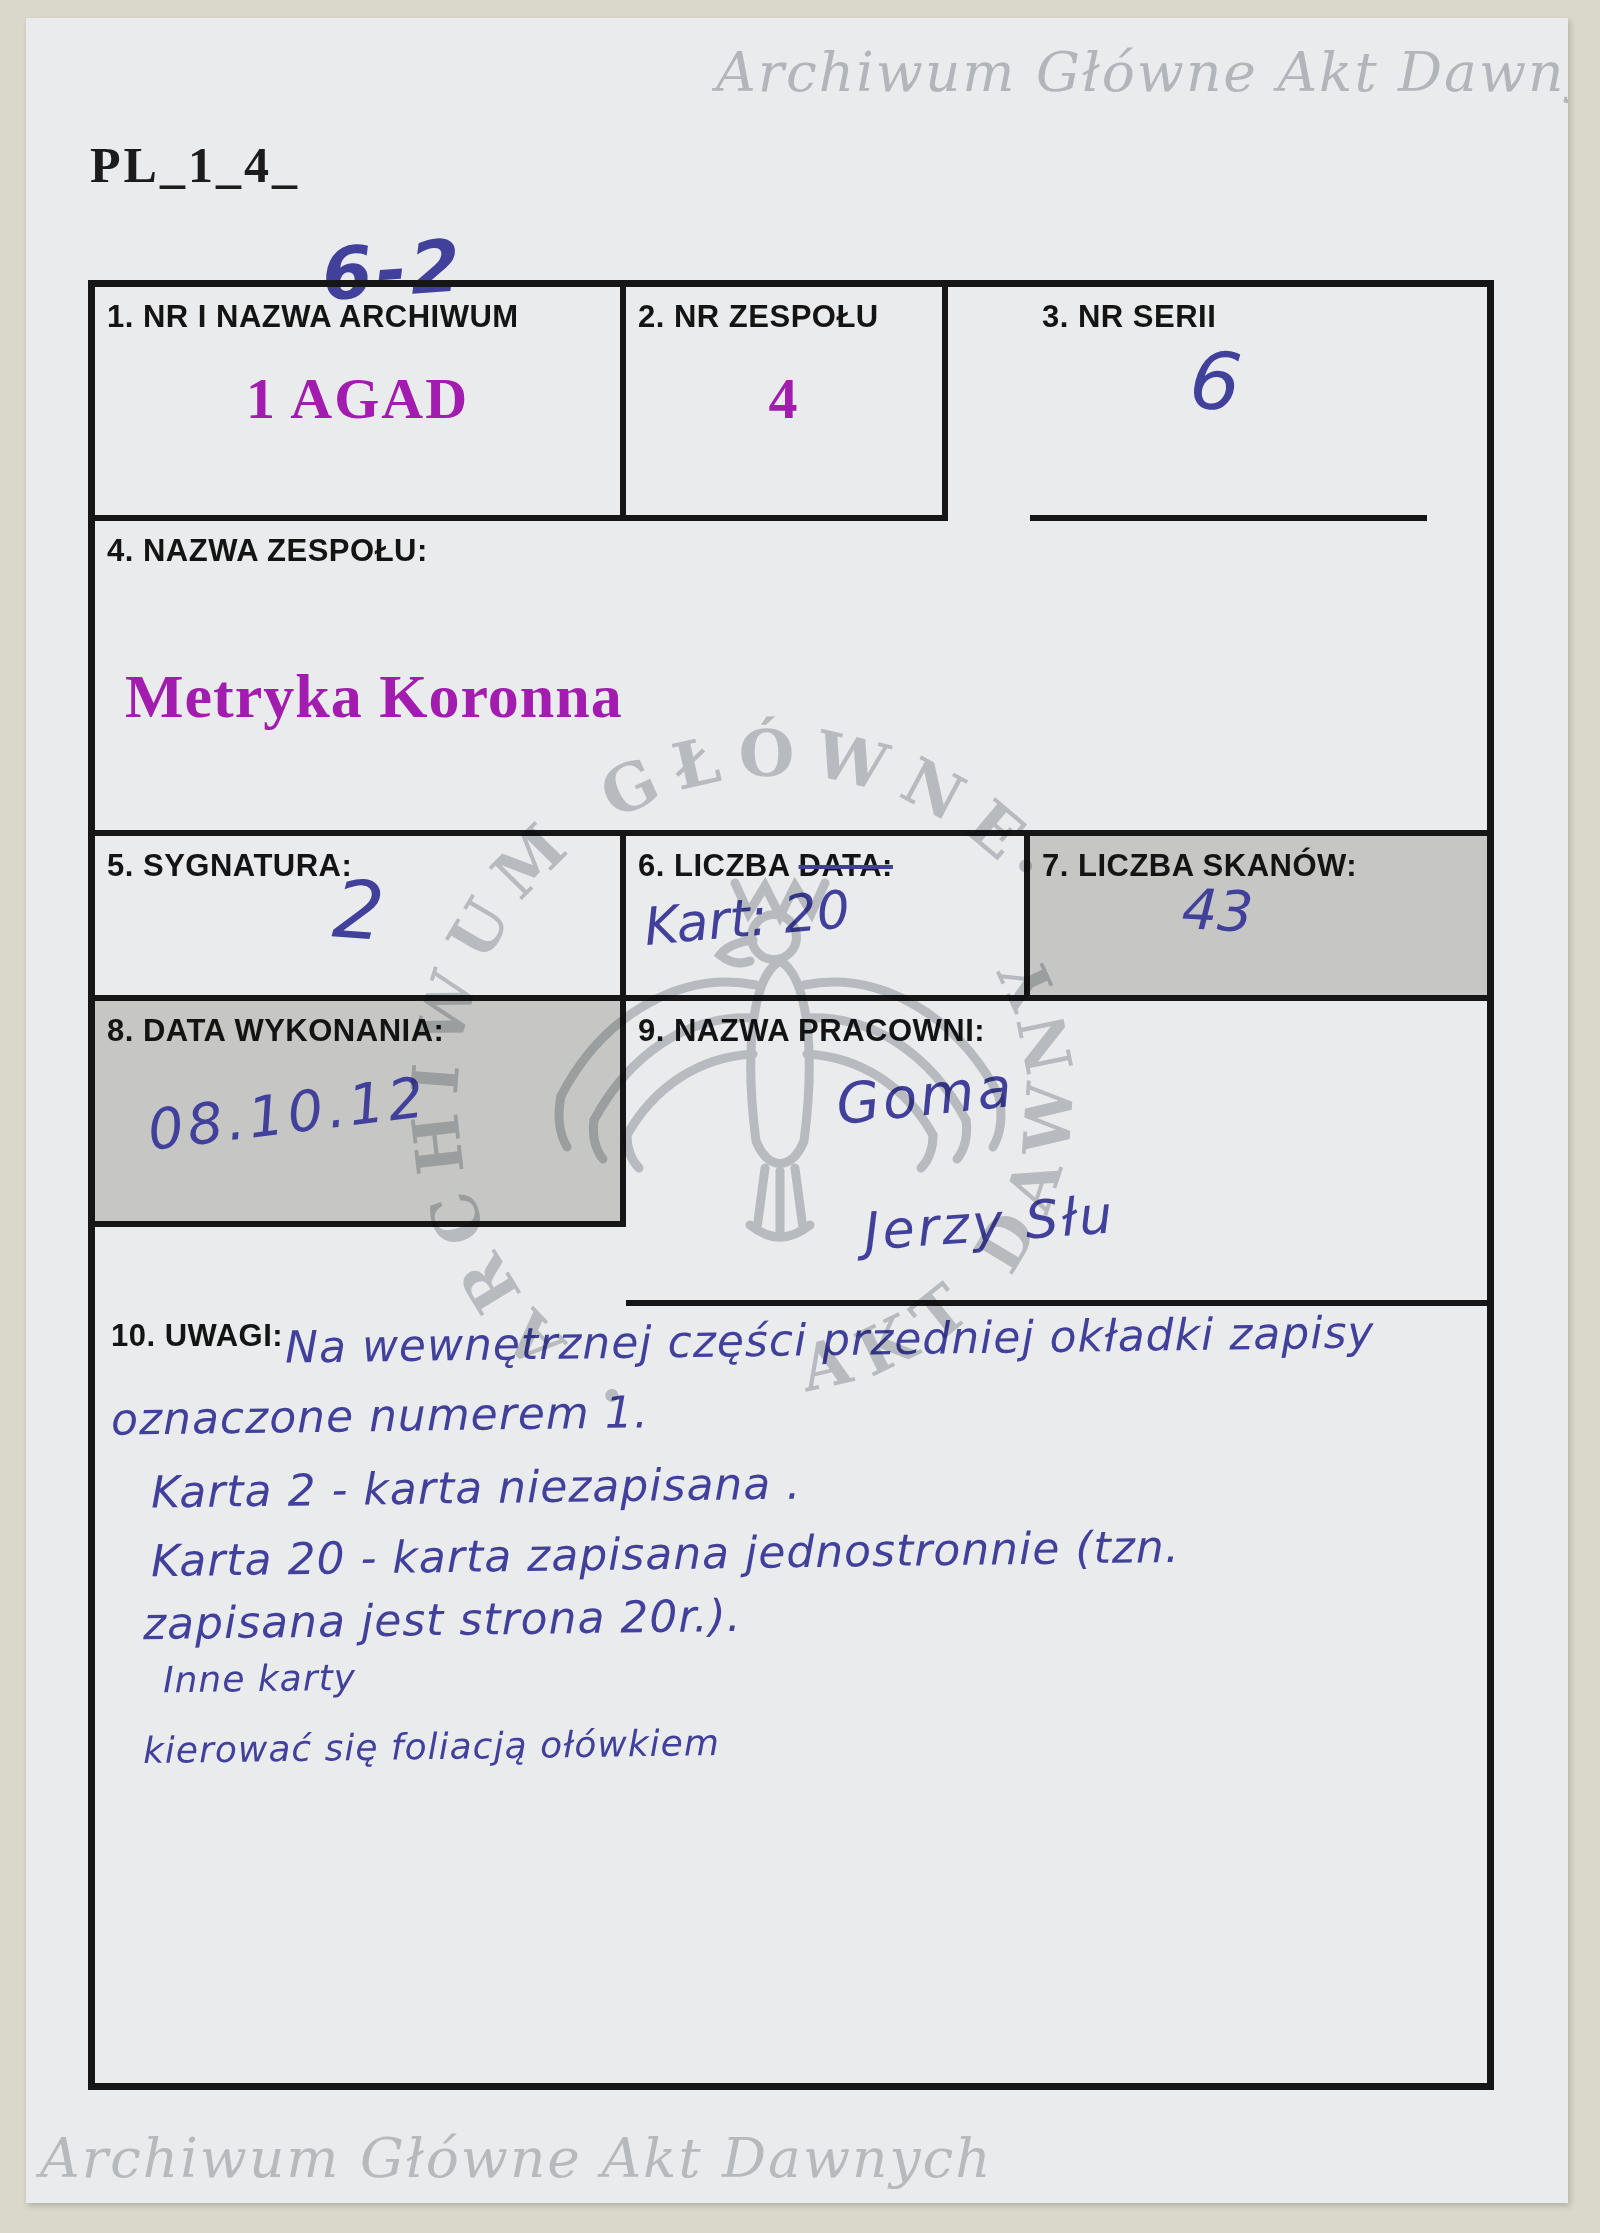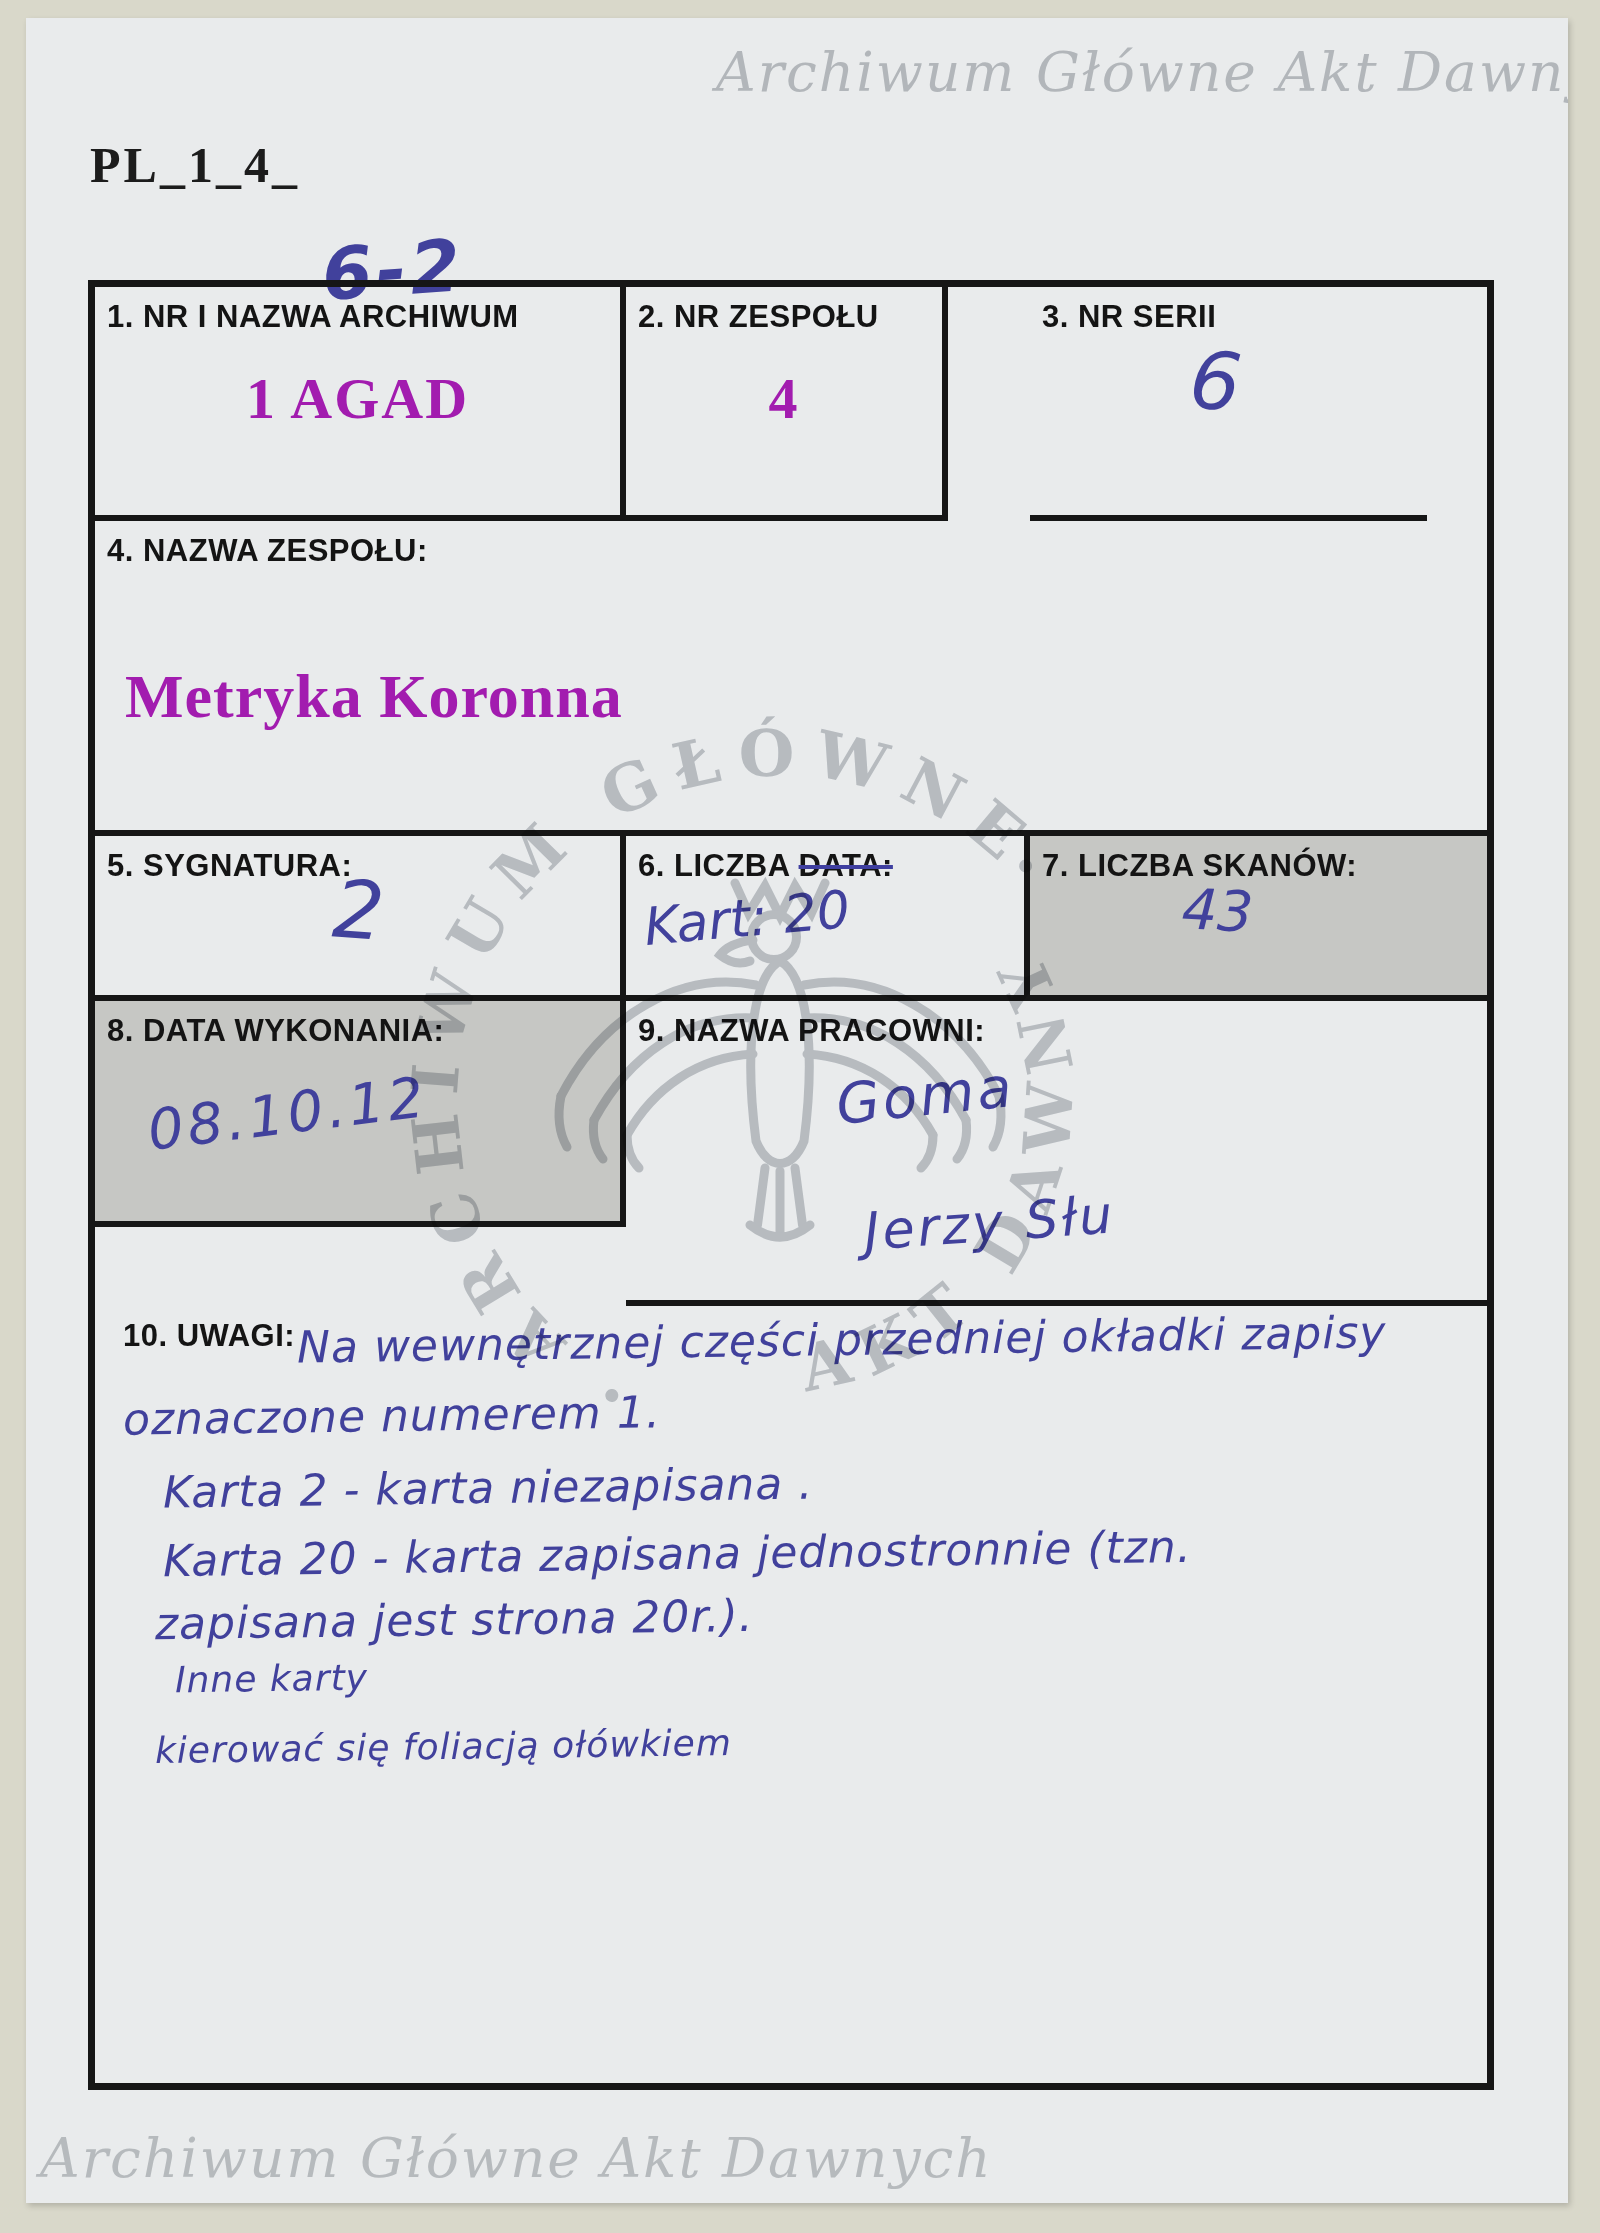--- a/index.html
+++ b/index.html
@@ -70,21 +70,21 @@
   
   .c1{left:0;top:0;width:531px;height:234px;}
   .c2{left:531px;top:0;width:322px;height:234px;}
   .c3{left:935px;top:0;width:397px;height:234px;}
   .c4{left:0;top:234px;width:1392px;height:315px;}
   .c5{left:0;top:549px;width:531px;height:165px;}
   .c6{left:531px;top:549px;width:404px;height:165px;}
   .c7{left:935px;top:549px;width:457px;height:165px;}
   .c8{left:0;top:714px;width:531px;height:226px;}
   .c9{left:531px;top:714px;width:861px;height:305px;}
-  .c10{left:16px;top:1019px;width:1392px;height:777px;}
+  .c10{left:4px;top:1019px;width:1392px;height:777px;}
   .v1{left:0;right:0;top:78px;text-align:center;font-size:58px;letter-spacing:2px;}
   .v4{left:30px;top:140px;font-size:62px;letter-spacing:1px;}
   .h3{position:absolute;left:160px;top:48px;font-size:80px;transform:rotate(6deg);}
   .h5{position:absolute;left:238px;top:28px;font-size:80px;transform:rotate(4deg);}
   .h6{position:absolute;left:18px;top:52px;font-size:52px;transform:rotate(-5deg);}
   .h7{position:absolute;left:152px;top:42px;font-size:56px;transform:rotate(3deg);}
   .h8{position:absolute;left:52px;top:80px;font-size:56px;transform:rotate(-7deg);letter-spacing:4px;}
   .sig1{position:absolute;left:210px;top:62px;font-size:56px;transform:rotate(-6deg);letter-spacing:3px;}
   .sig2{position:absolute;left:238px;top:192px;font-size:52px;transform:rotate(-4deg);letter-spacing:3px;}
   .uw{position:absolute;font-size:44px;transform:rotate(-0.8deg);letter-spacing:1px;}

